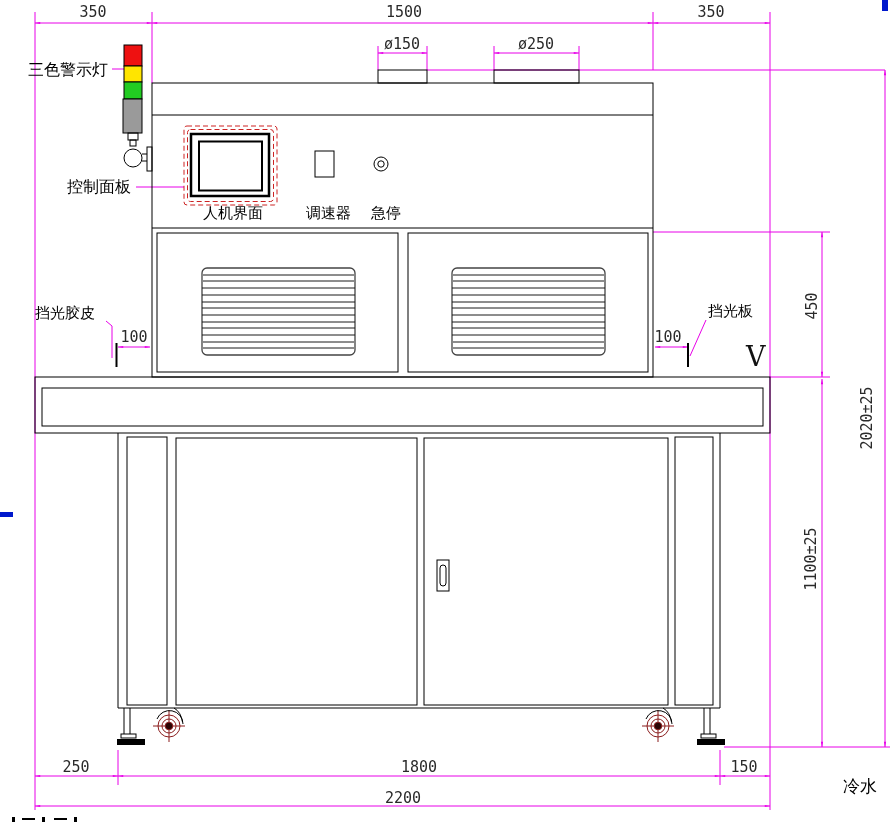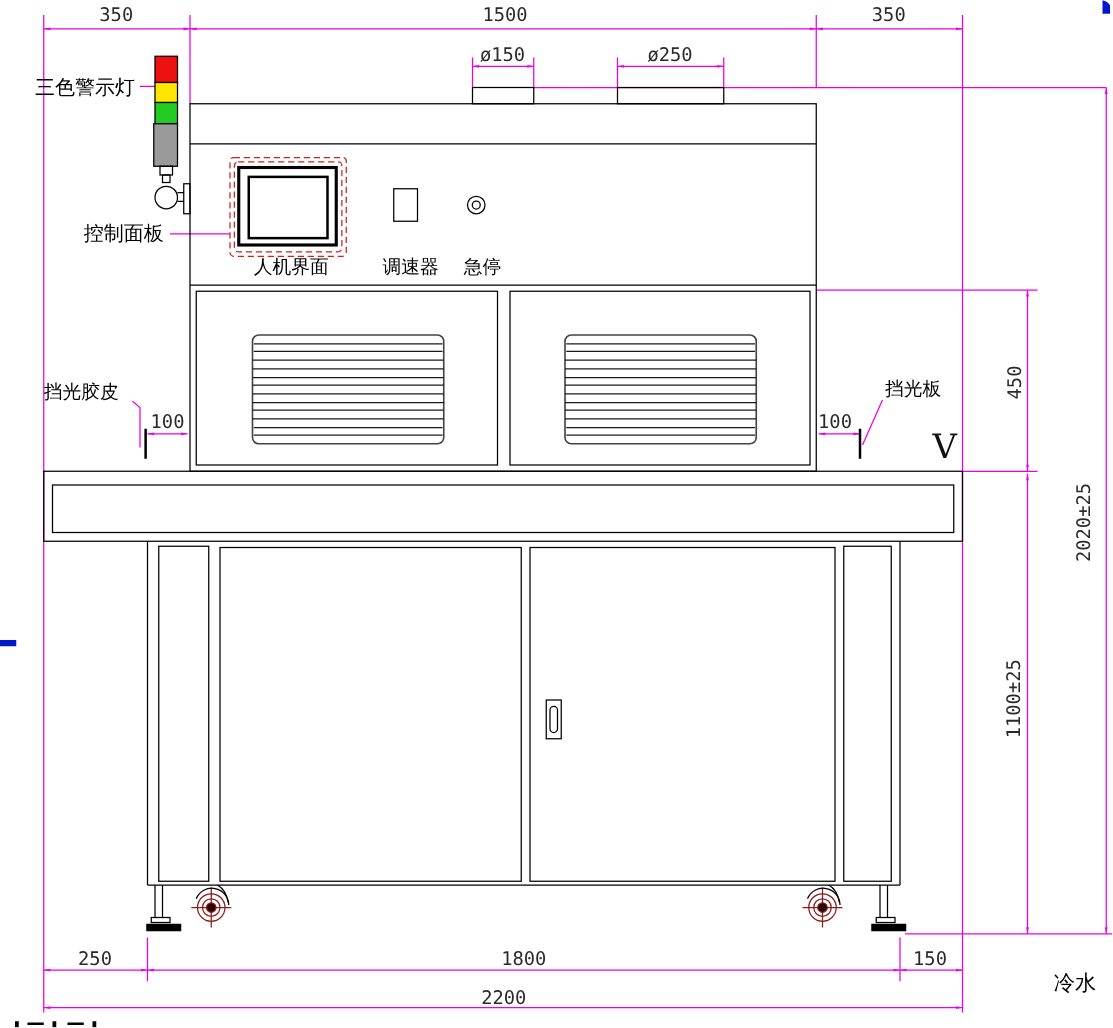--- a/index.html
+++ b/index.html
@@ -1,17 +1,17 @@
 <!DOCTYPE html>
 <html><head>
 <meta charset="utf-8">
 <style>
   html,body{margin:0;padding:0;background:#ffffff;}
   .stage{position:relative;width:890px;height:822px;background:#fff;overflow:hidden;
-         font-family:"DejaVu Sans",sans-serif;border-radius:10px;}
+         font-family:"DejaVu Sans",sans-serif;}
   svg{display:block;}
   .mag{stroke:#e800e8;stroke-width:1;fill:none;}
   .blk{stroke:#000;stroke-width:1;fill:none;}
   .blk2{stroke:#000;stroke-width:2;fill:none;}
   .dimtxt{font-family:"DejaVu Sans Mono","Liberation Mono",monospace;font-size:15px;fill:#2a2a2a;}
   .lbl{font-family:"DejaVu Sans","Liberation Sans",sans-serif;font-size:16px;fill:#000;}
   .lbl15{font-family:"DejaVu Sans","Liberation Sans",sans-serif;font-size:15px;fill:#000;}
   .viewmark{font-family:"DejaVu Serif","Liberation Serif",serif;font-size:27px;fill:#111;}
   .louv{stroke:#1a1a1a;stroke-width:1;}
   .redline{stroke:#8b1d1d;stroke-width:1;fill:none;}

